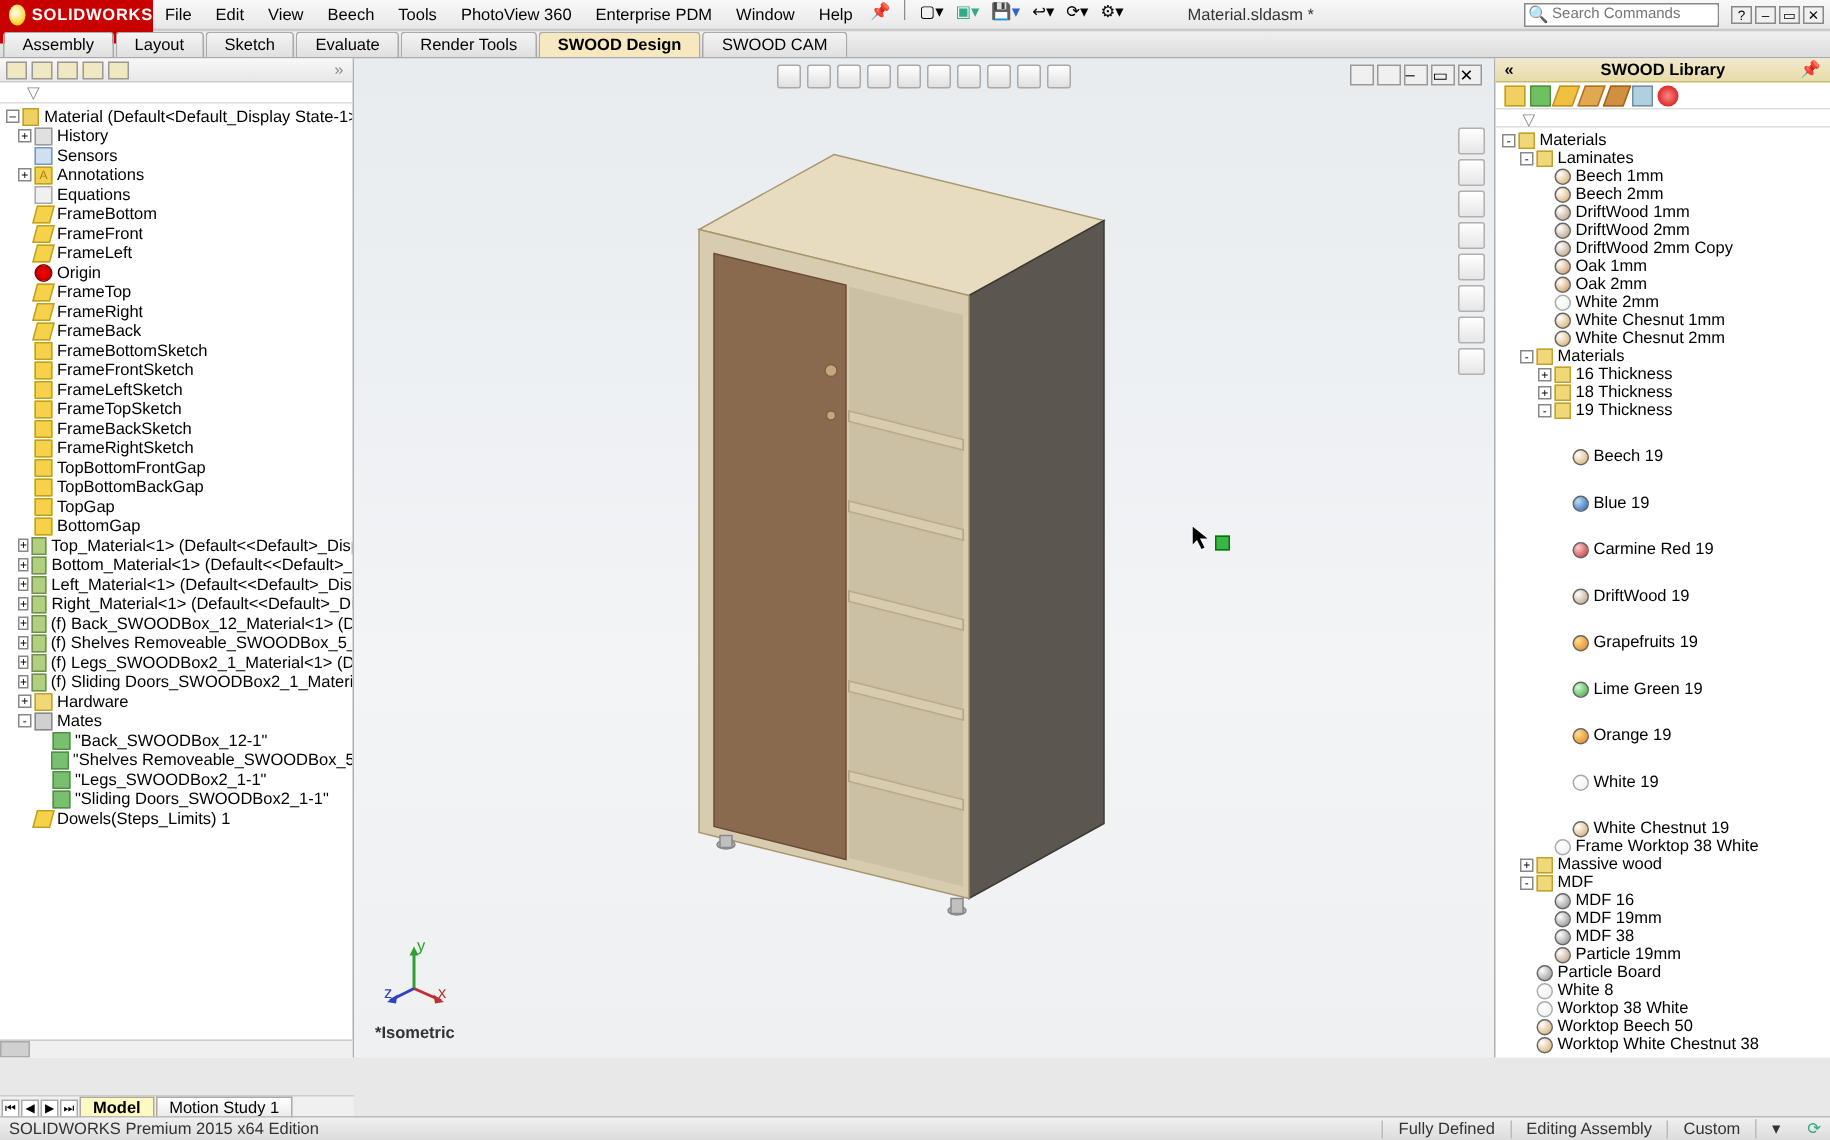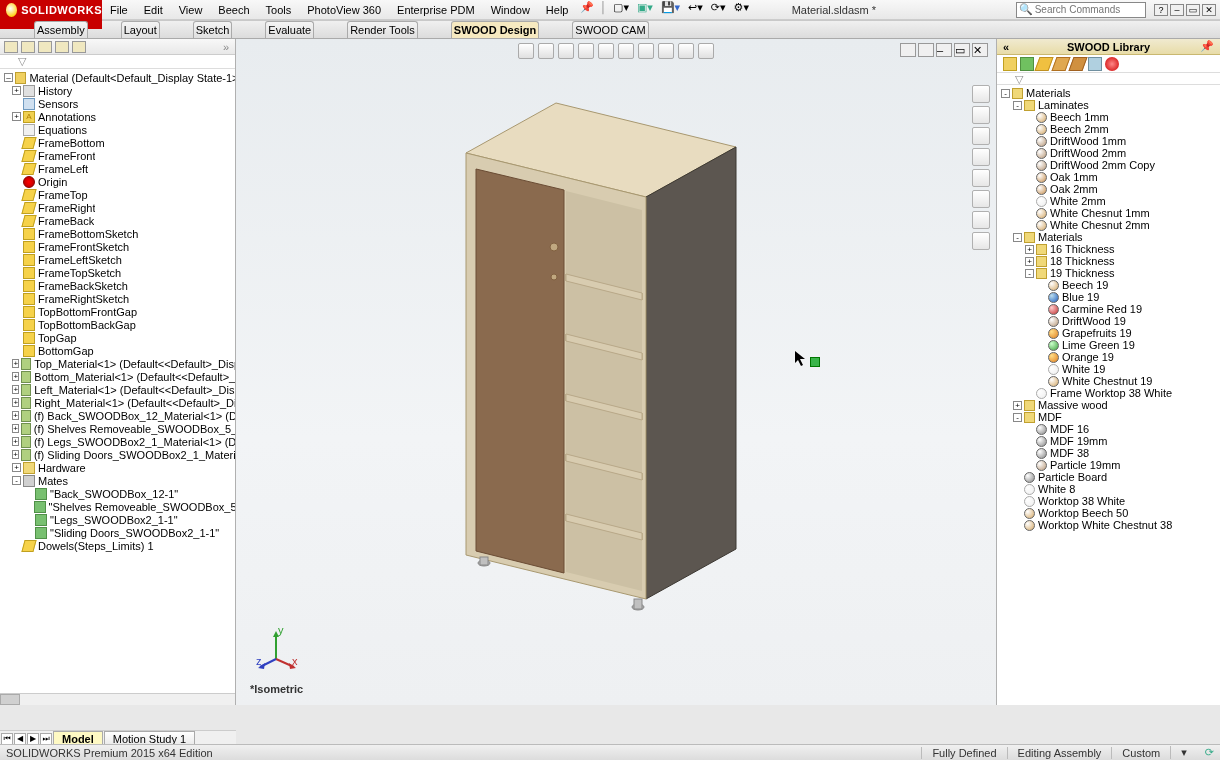--- a/index.html
+++ b/index.html
@@ -21,21 +21,21 @@
 .toolbar-rows { background: #f5f5f0; border-bottom: 1px solid #c9c9c9; }
 .toolbar-row { display: flex; align-items: center; height: 17px; padding-left: 6px; gap: 14px; }
 .tool-link { display: flex; align-items: center; gap: 5px; color: #1a4e8a; cursor: pointer; }
 .tool-link.dim { color: #9aa; }
 .tool-icn { width: 12px; height: 12px; background: #f0c040; border: 1px solid #c09020; border-radius: 2px; }
 .tool-icn.red { background: #e06040; border-color: #b04020; }
 .tool-icn.gray{ background:#d0d0d0; border-color:#999;}
 
 
 .tabs-strip { height: 18px; background: linear-gradient(#f0f0f0,#dcdcdc); display: flex; align-items: flex-end; border-bottom: 1px solid #aaa; padding-left:2px;}
-.tab { padding: 2px 2px; border: 1px solid #aaa; border-bottom: none; background: linear-gradient(#f4f4f4,#e0e0e0); border-radius: 3px 3px 0 0; margin-right: 1px; cursor: pointer; margin-left: 32px;}
+.tab { padding: 2px 12px; border: 1px solid #aaa; border-bottom: none; background: linear-gradient(#f4f4f4,#e0e0e0); border-radius: 3px 3px 0 0; margin-right: 1px; cursor: pointer;}
 .tab.active { background: #f6e9c0; font-weight: bold; }
 
 
 .main { display: flex; height: 666px; }
 .left-pane { width: 236px; background: #fff; border-right: 1px solid #b0b0b0; display: flex; flex-direction: column; overflow: hidden;}
 .left-icons { height: 16px; background: linear-gradient(#f8f8f8,#e8e8e8); border-bottom: 1px solid #ccc; display:flex; align-items:center; padding-left:4px; gap:3px;}
 .left-icons .sq { width:14px; height:12px; border:1px solid #999; background:#f0e8c0; }
 .left-filter { height: 14px; border-bottom: 1px solid #ddd; display:flex; align-items:center; padding-left:18px; color:#888;}
 .tree { flex: 1; overflow-y: auto; padding: 2px 0 4px 2px; }
 .tree-node { display: flex; align-items: center; height: 13px; white-space: nowrap; padding-left: 2px;}
@@ -94,21 +94,21 @@
 .icn.folder{background:#f0d878;border:1px solid #c0a030;}
 .icn.ball{border-radius:50%;background:radial-gradient(circle at 30% 30%,#fff,#888);border:1px solid #666;}
 .icn.ball.beech{background:radial-gradient(circle at 30% 30%,#fff,#d4a866);}
 .icn.ball.drift{background:radial-gradient(circle at 30% 30%,#fff,#b89878);}
 .icn.ball.oak{background:radial-gradient(circle at 30% 30%,#fff,#c89050);}
 .icn.ball.white{background:radial-gradient(circle at 30% 30%,#fff,#eee);border-color:#aaa;}
 .icn.ball.blue{background:radial-gradient(circle at 30% 30%,#bde,#2060c0);}
 .icn.ball.red{background:radial-gradient(circle at 30% 30%,#fcc,#c03030);}
 .icn.ball.green{background:radial-gradient(circle at 30% 30%,#cfc,#40a040);}
 .icn.ball.orange{background:radial-gradient(circle at 30% 30%,#fd8,#e08020);}
-.r0{padding-left:2px;}.r1{padding-left:14px;}.r2{padding-left:26px;}.r3{padding-left:38px;}
+.r0{padding-left:2px;}.r1{padding-left:14px;}.r2{padding-left:26px;}.r3{padding-left:38px;margin-top:19px;}
 
 
 .bottom-tabs{position:absolute;bottom:14px;left:0;height:16px;background:#f0f0f0;border-top:1px solid #ccc;display:flex;align-items:center;width:236px;}
 .bottom-tabs .nav{width:12px;height:12px;border:1px solid #aaa;background:#fff;margin-left:1px;display:flex;align-items:center;justify-content:center;font-size:8px;}
 .bottom-tabs .bt{padding:1px 8px;border:1px solid #aaa;background:linear-gradient(#fff,#e8e8e8);margin-left:1px;}
 .bottom-tabs .bt.act{background:#fef9c3;font-weight:bold;}
 
 
 .statusbar { position:absolute; bottom:0; left:0; right:0; height:16px; background:linear-gradient(#f0f0f0,#dcdcdc); border-top:1px solid #bbb; display:flex; align-items:center; padding:0 6px; color:#333;}
 .statusbar .sp{flex:1;}

